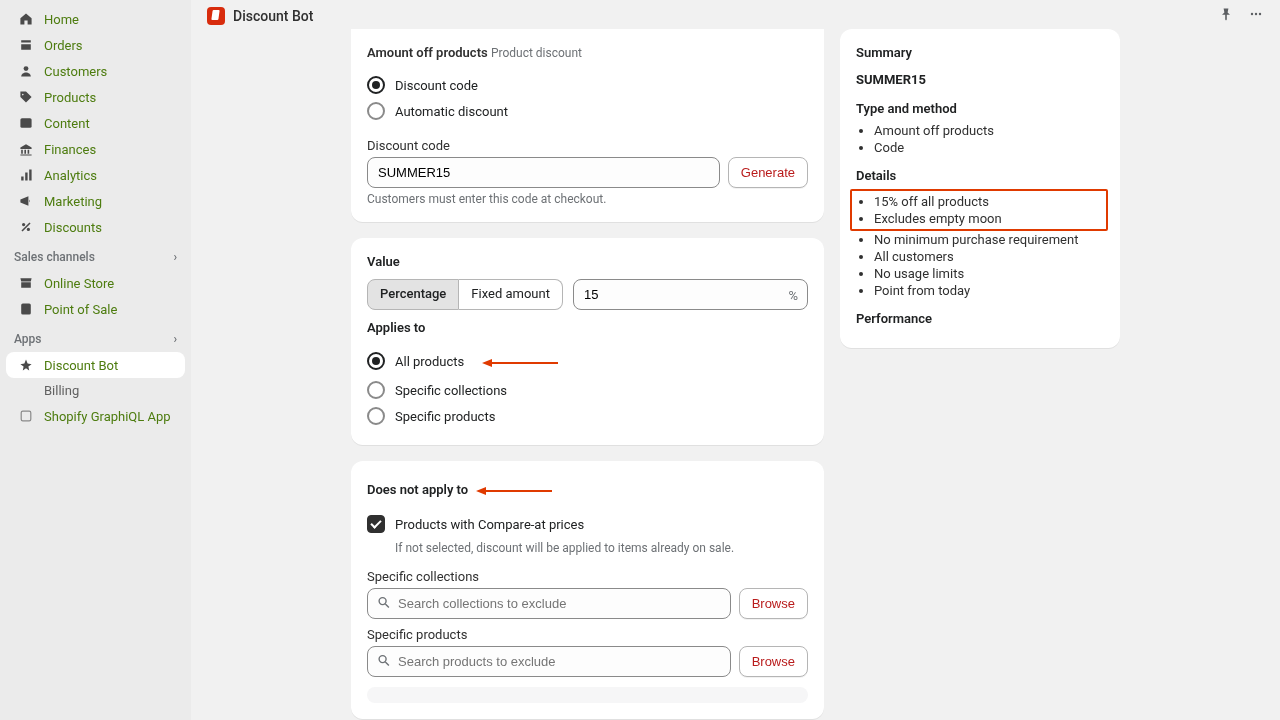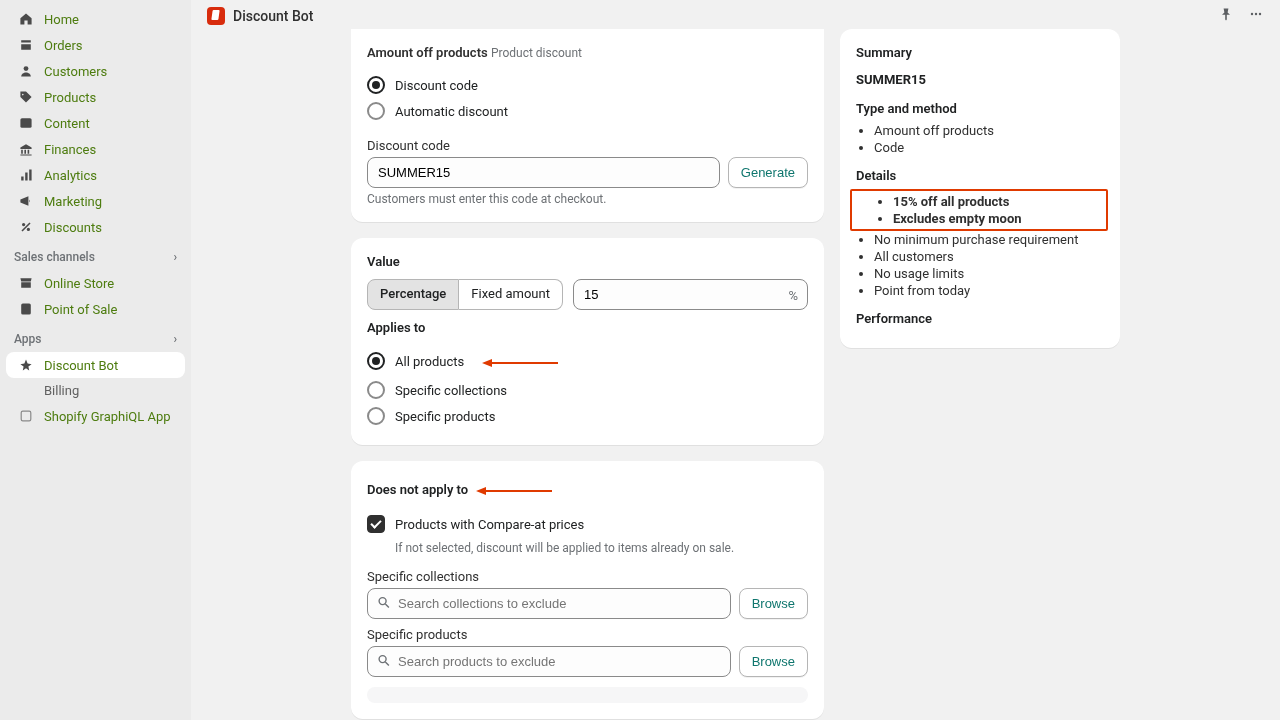--- a/index.html
+++ b/index.html
@@ -44,21 +44,21 @@
   
   .check { width: 18px; height: 18px; border: 1px solid #8a8a8a; border-radius: 4px; flex-shrink: 0; }
   .check.checked { background: #303030; border-color: #303030; position: relative; }
   .check.checked::after { content: ''; position: absolute; top: 2px; left: 5px; width: 4px; height: 8px; border: solid #fff; border-width: 0 2px 2px 0; transform: rotate(45deg); }
   
   .label-small { font-size: 13px; color: #303030; margin-bottom: 4px; display: block; }
   .hint { color: #6d7175; font-size: 12px; margin-top: 4px; }
   
   .input { width: 100%; border: 1px solid #8a8a8a; border-radius: 8px; padding: 7px 10px; font-size: 13px; background: #fdfdfd; }
   .input-row { display: flex; gap: 8px; align-items: stretch; }
-  .btn { border: 1px solid #b5b5b5; background: #fff; border-radius: 8px; padding: 7px 12px; font-size: 13px; cursor: pointer; box-shadow: 0 1px 0 rgba(0,0,0,0.05); color: #0f766e; }
+  .btn { border: 1px solid #b5b5b5; background: #fff; border-radius: 8px; padding: 7px 12px; font-size: 13px; cursor: pointer; box-shadow: 0 1px 0 rgba(0,0,0,0.05); color: #b91c1c; }
   
   .seg-group { display: inline-flex; border-radius: 8px; }
   .seg { padding: 6px 12px; border: 1px solid #b5b5b5; background: #fff; font-size: 13px; cursor: pointer; }
   .seg:first-child { border-radius: 8px 0 0 8px; }
   .seg:last-child { border-radius: 0 8px 8px 0; border-left: none; }
   .seg.active { background: #e3e3e3; font-weight: 500; }
   
   .value-row { display: flex; gap: 10px; align-items: stretch; margin-bottom: 10px; justify-content: center; }
   .value-input-wrap { flex: 1; position: relative; }
   .unit { position: absolute; right: 10px; top: 50%; transform: translateY(-50%); color: #6d7175; }
@@ -69,21 +69,21 @@
   
   .product-chip { display: flex; align-items: center; gap: 10px; background: #f6f6f7; border-radius: 8px; padding: 8px; margin-top: 10px; }
   
   
   .summary-card { background: #fff; border-radius: 12px; padding: 16px; box-shadow: 0 1px 0 rgba(0,0,0,0.07); }
   .sum-h { font-weight: 600; font-size: 13px; margin-bottom: 12px; }
   .sum-code { font-weight: 700; font-size: 13px; margin-bottom: 14px; }
   .sum-sec { font-weight: 600; font-size: 13px; margin-top: 12px; margin-bottom: 6px; }
   .sum-list { list-style: disc; padding-left: 18px; font-size: 13px; color: #303030; }
   .sum-list li { padding: 1px 0; }
-  .hlbox { border: 2px solid #e03a00; padding: 2px 21px; margin-left: -6px; margin-right: -4px; border-radius: 2px; font-weight: bold; }
+  .hlbox { border: 2px solid #e03a00; padding: 2px 2px; margin-left: -6px; margin-right: -4px; border-radius: 2px; }
   .hlbox .sum-list { padding-left: 20px; }
   
   .arrow { color: #e03a00; font-size: 20px; margin-left: 8px; vertical-align: middle; }
   .arrow svg { vertical-align: middle; }
   
   .mt14 { margin-top: 14px; }
   .mt8 { margin-top: 8px; }
 </style>
 </head>
 <body>

